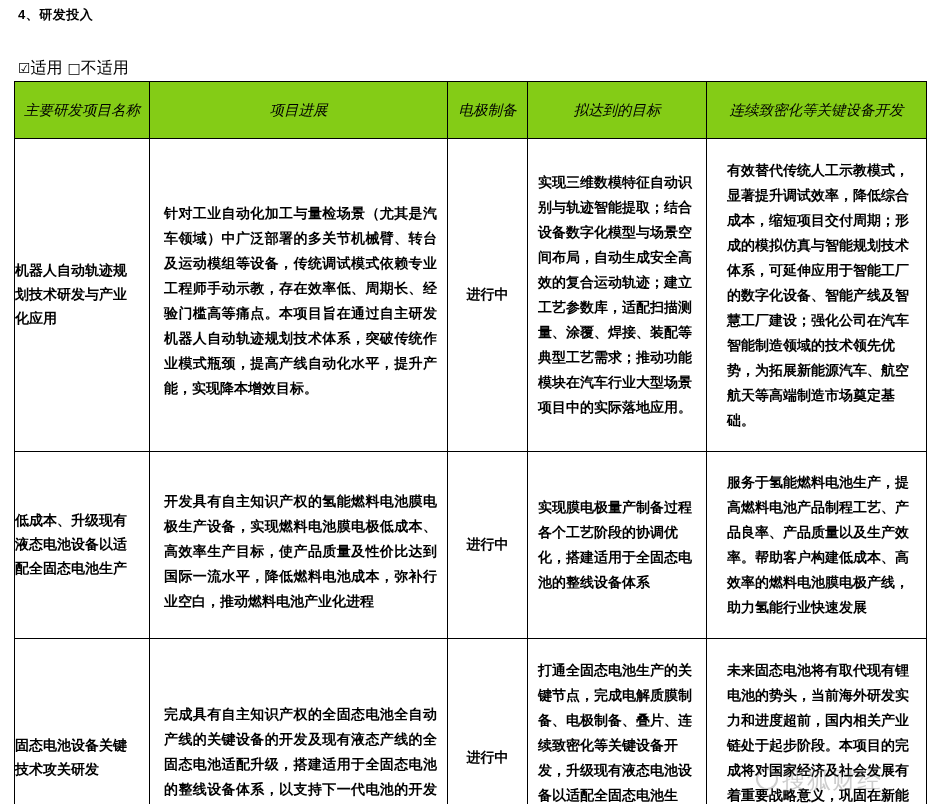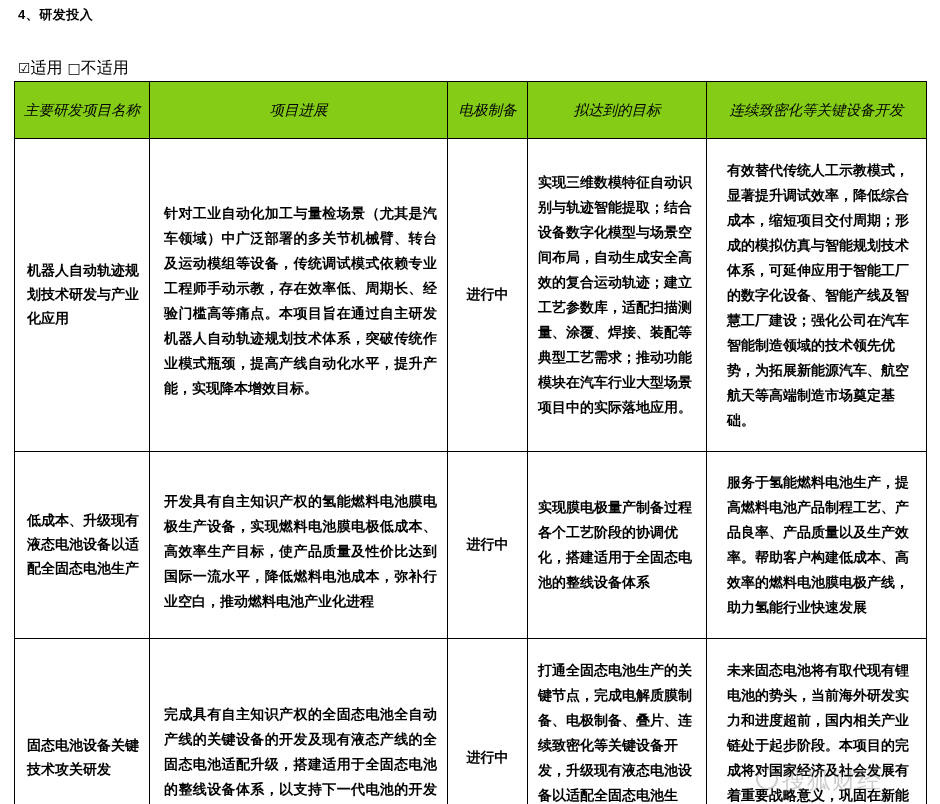--- a/index.html
+++ b/index.html
@@ -85,21 +85,21 @@
   col.c3 { width: 80px; }
   col.c4 { width: 179px; }
   col.c5 { width: 220px; }
 
   td.cell {
     font-size: 14px;
     line-height: 24px;
     font-weight: bold;
   }
   td.c-name {
-    padding: 6px 10px 6px 12px;
+    padding: 6px 10px 6px 0;
     text-align: left;
     line-height: 24px;
     margin-left: 31px;
   }
   td.c-purpose {
     padding: 20px 10px 8px 14px;
     text-align: justify;
     text-justify: inter-ideograph;
     line-height: 25px;
   }

